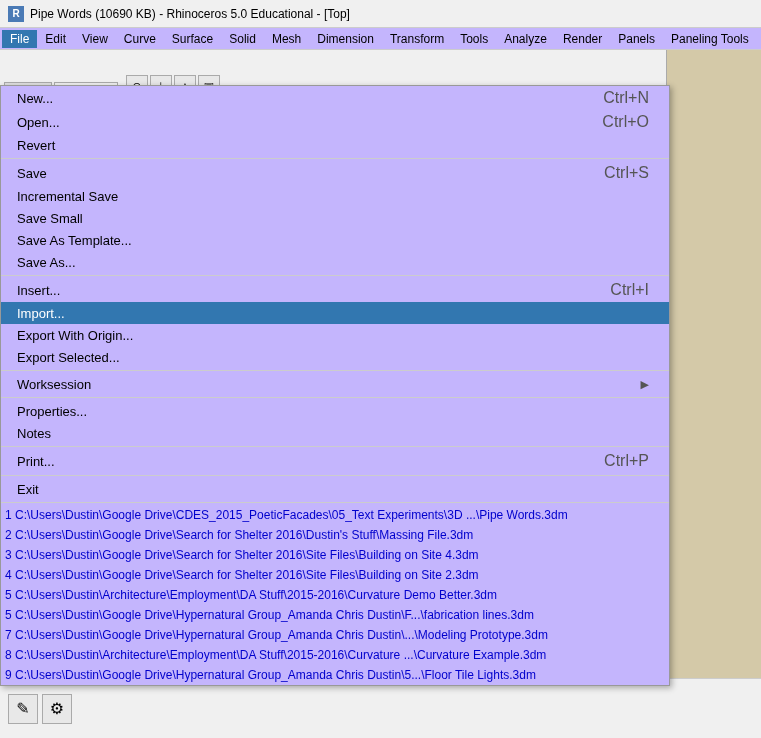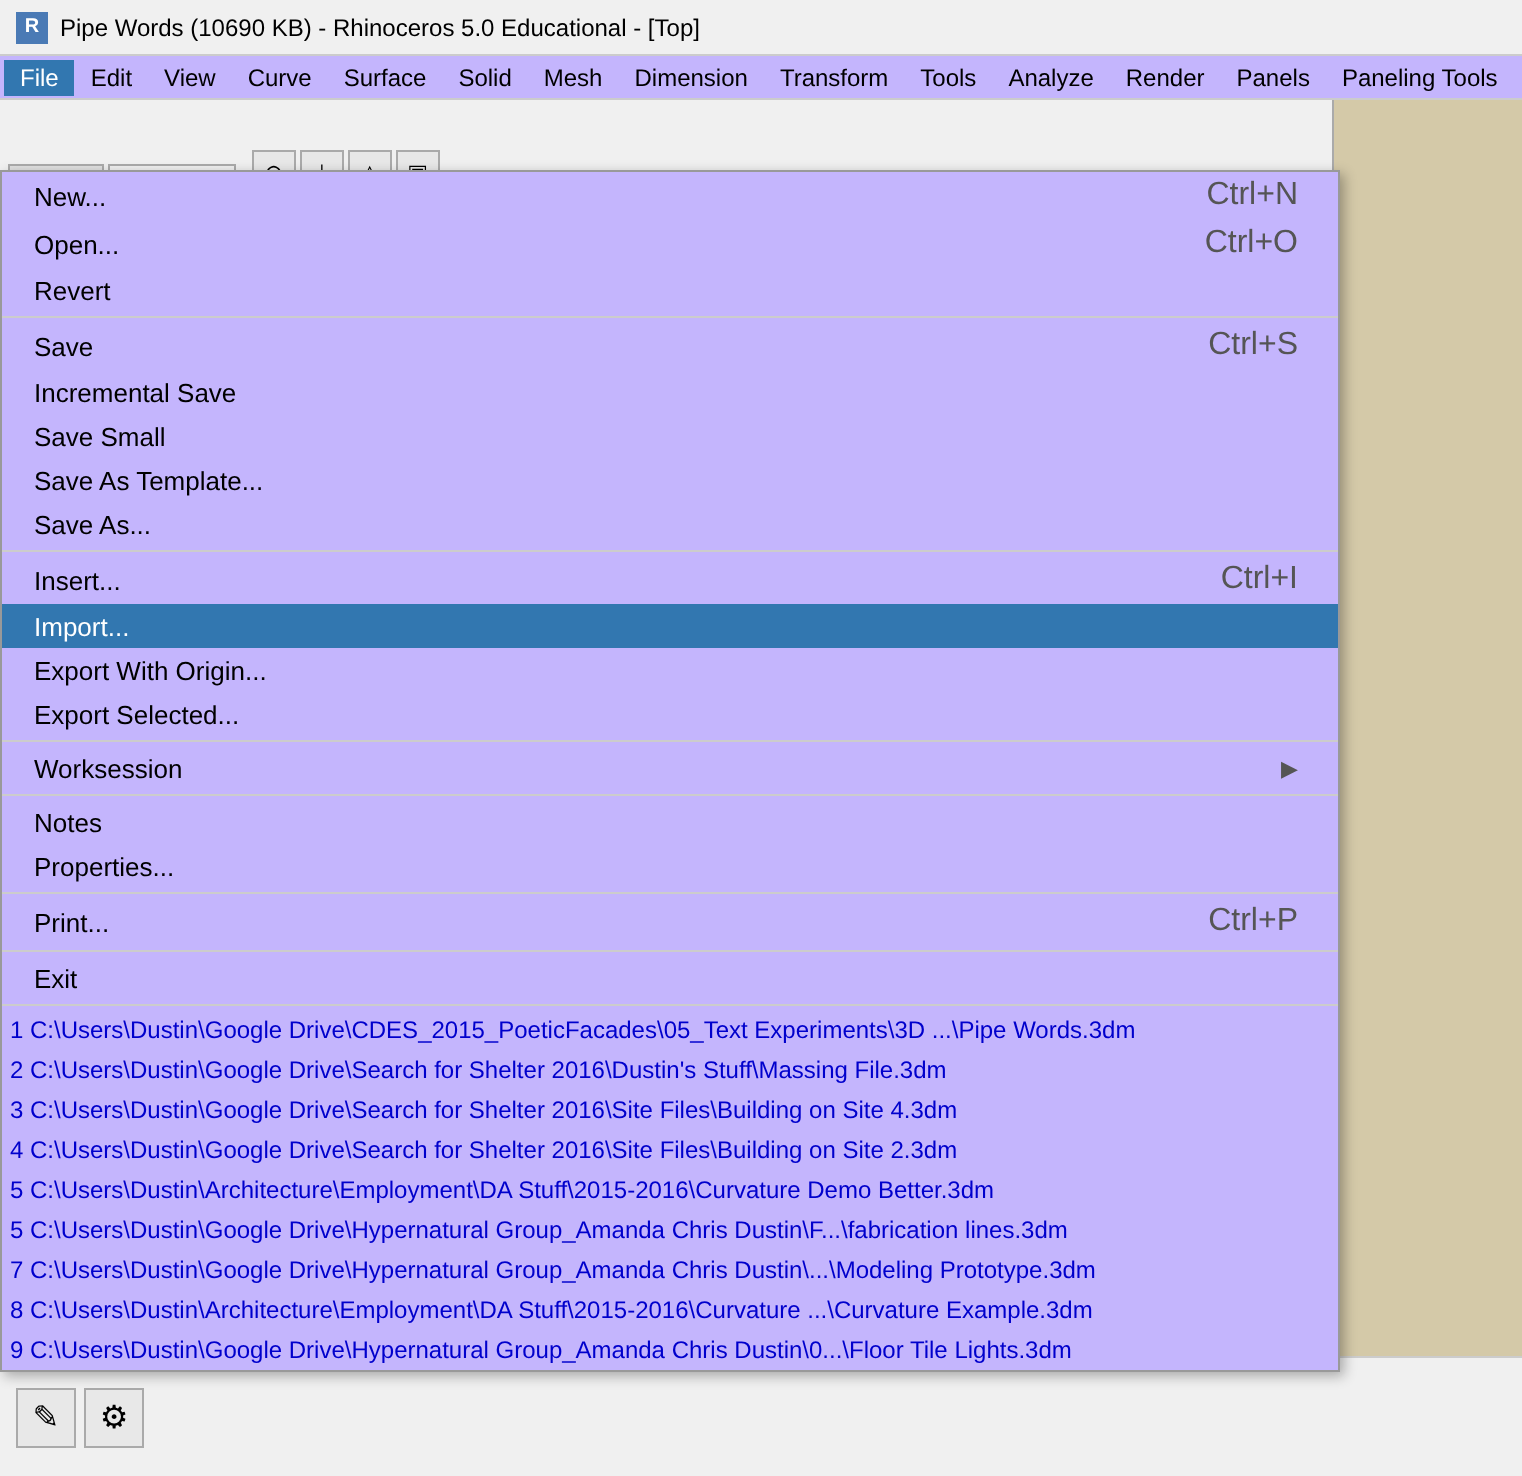--- a/index.html
+++ b/index.html
@@ -214,24 +214,24 @@
   <div>
     <div class="dropdown-item">
       <span>Worksession</span>
       <span class="arrow">▶</span>
     </div>
   </div>
   <div class="separator"></div>
 
   <div>
     <div class="dropdown-item">
+      <span>Properties...</span>
+    </div>
+    <div class="dropdown-item">
       <span>Notes</span>
-    </div>
-    <div class="dropdown-item">
-      <span>Properties...</span>
     </div>
   </div>
   <div class="separator"></div>
 
   <div>
     <div class="dropdown-item">
       <span>Print...</span>
       <span class="shortcut">Ctrl+P</span>
     </div>
   </div>
@@ -246,20 +246,20 @@
 
   <div>
     <div class="recent-item">1 C:\Users\Dustin\Google Drive\CDES_2015_PoeticFacades\05_Text Experiments\3D ...\Pipe Words.3dm</div>
     <div class="recent-item">2 C:\Users\Dustin\Google Drive\Search for Shelter 2016\Dustin's Stuff\Massing File.3dm</div>
     <div class="recent-item">3 C:\Users\Dustin\Google Drive\Search for Shelter 2016\Site Files\Building on Site 4.3dm</div>
     <div class="recent-item">4 C:\Users\Dustin\Google Drive\Search for Shelter 2016\Site Files\Building on Site 2.3dm</div>
     <div class="recent-item">5 C:\Users\Dustin\Architecture\Employment\DA Stuff\2015-2016\Curvature Demo Better.3dm</div>
     <div class="recent-item">5 C:\Users\Dustin\Google Drive\Hypernatural Group_Amanda Chris Dustin\F...\fabrication lines.3dm</div>
     <div class="recent-item">7 C:\Users\Dustin\Google Drive\Hypernatural Group_Amanda Chris Dustin\...\Modeling Prototype.3dm</div>
     <div class="recent-item">8 C:\Users\Dustin\Architecture\Employment\DA Stuff\2015-2016\Curvature ...\Curvature Example.3dm</div>
-    <div class="recent-item">9 C:\Users\Dustin\Google Drive\Hypernatural Group_Amanda Chris Dustin\0...\Floor Tile Lights.3dm</div>
+    <div class="recent-item">9 C:\Users\Dustin\Google Drive\Hypernatural Group_Amanda Chris Dustin\5...\Floor Tile Lights.3dm</div>
   </div>
 </div>
 
 <div style="position:absolute; bottom:0; left:0; right:0; height:60px; background:#f0f0f0; border-top:1px solid #ccc; display:flex; align-items:center; padding:4px 8px; gap:4px;">
   <div style="width:30px;height:30px;background:#e8e8e8;border:1px solid #aaa;display:flex;align-items:center;justify-content:center;font-size:16px;cursor:pointer;">✎</div>
   <div style="width:30px;height:30px;background:#e8e8e8;border:1px solid #aaa;display:flex;align-items:center;justify-content:center;font-size:16px;cursor:pointer;">⚙</div>
 </div>
 
 </body></html>

